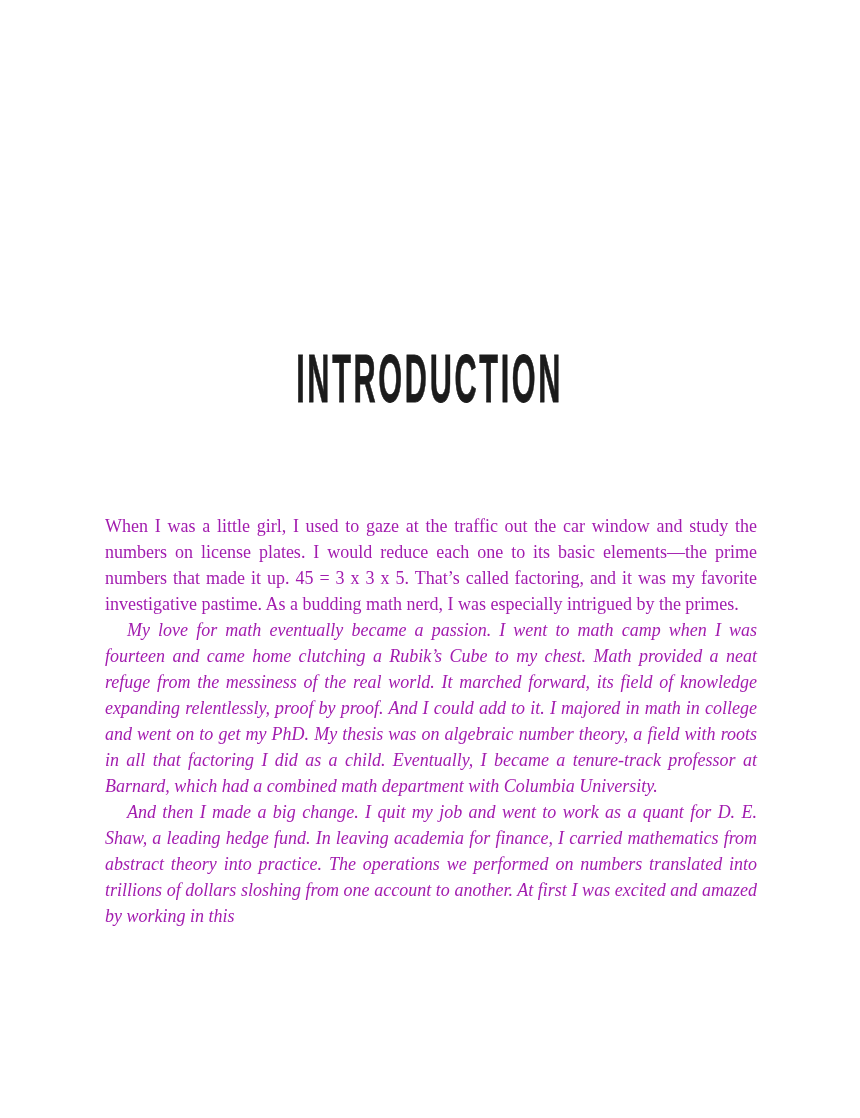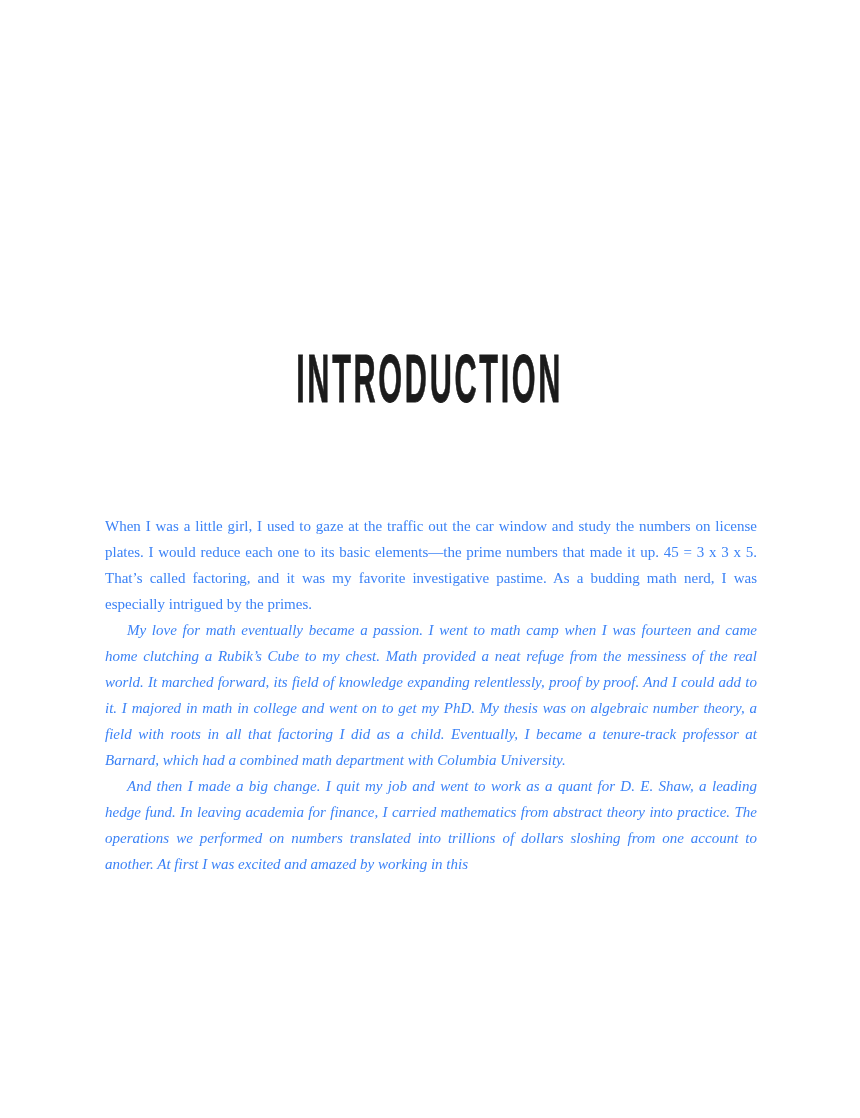--- a/index.html
+++ b/index.html
@@ -29,23 +29,23 @@
   .chapter-title .condensed {
     display: inline-block;
     letter-spacing: 6px;
     transform: scaleX(0.45);
     transform-origin: 50% 50%;
     -webkit-text-stroke: 0.8px #1b1b1b;
   }
   .body-text {
     margin: 101px 103px 0 105px;
     font-family: "Liberation Serif", "DejaVu Serif", serif;
-    font-size: 15px;
+    font-size: 18px;
     line-height: 26px;
-    color: #3b82f6;
+    color: #a21caf;
     text-align: justify;
   }
   .para {
     margin: 0;
     padding: 0;
   }
   .para.indent {
     text-indent: 22px;
     font-style: italic;
   }

